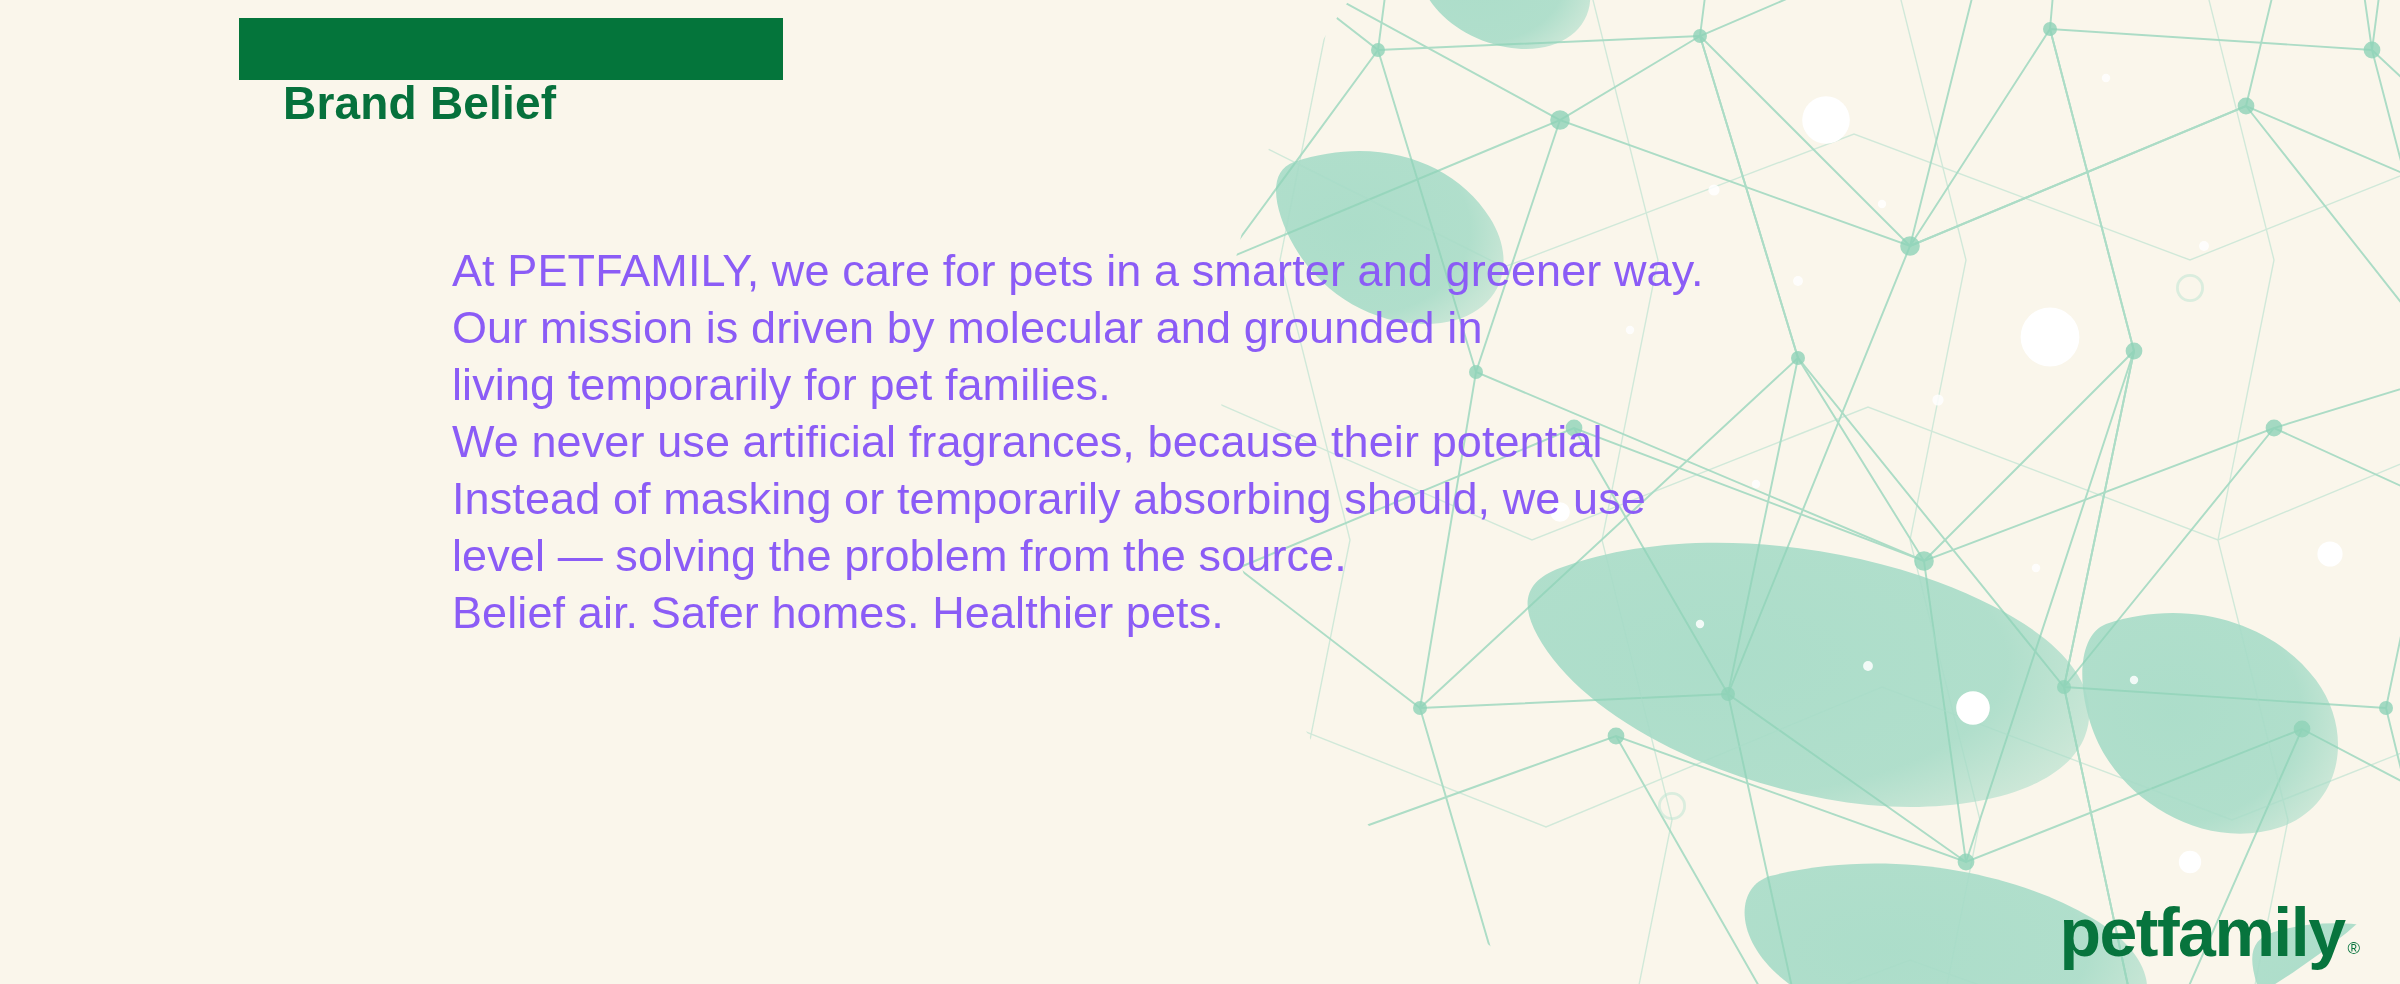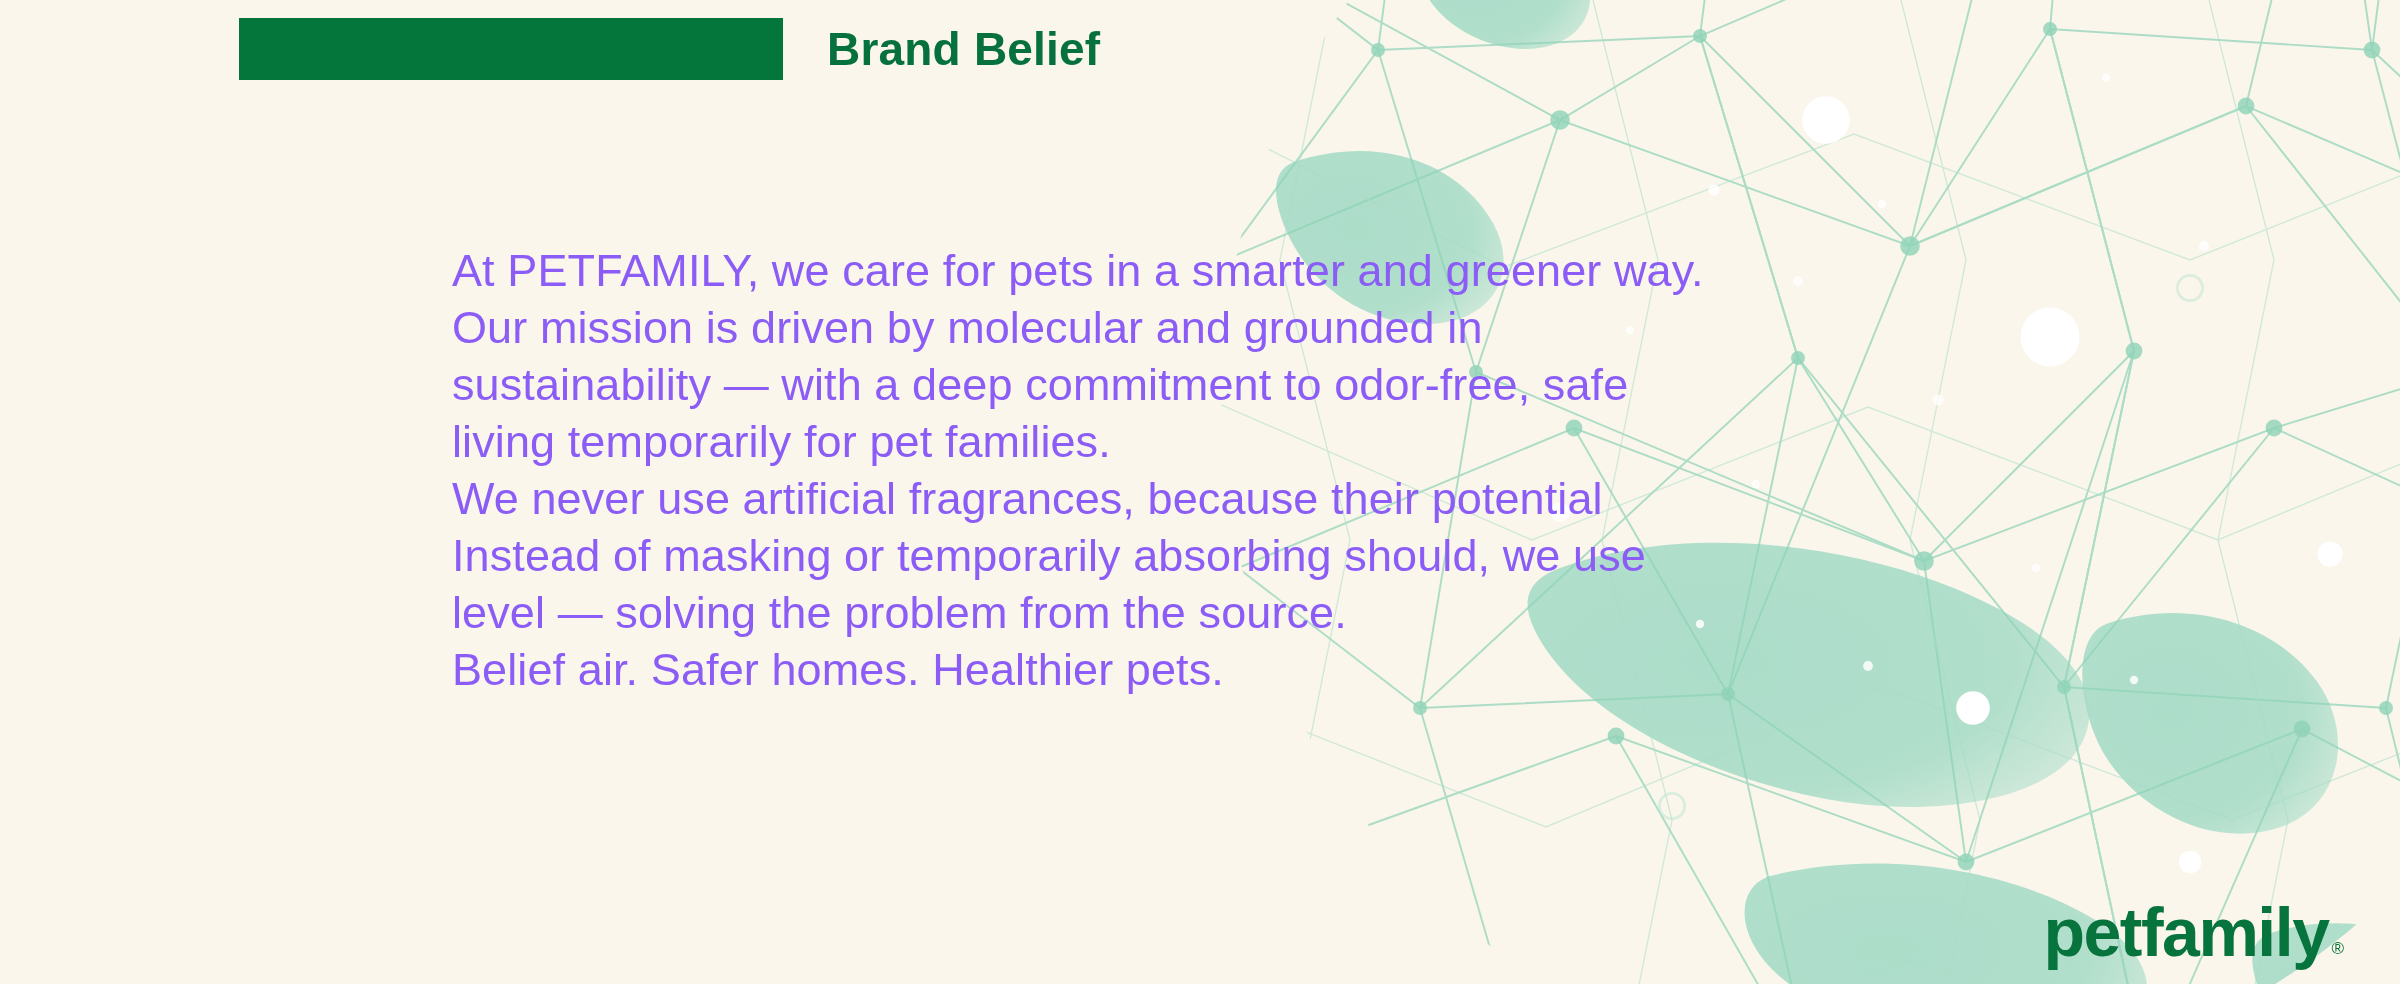--- a/index.html
+++ b/index.html
@@ -48,21 +48,22 @@
     height: 100%;
   }
 
   
   #header {
     position: absolute;
     left: 239px;
     top: 18px;
     height: 62px;
     display: flex;
-    align-items: center;
+    align-items: flex-start;
+    flex-direction: column;
   }
   #title-bar {
     width: 544px;
     height: 62px;
     background: #04753b;
     flex: none;
   }
   #page-title {
     margin-left: 44px;
     color: #06713c;
@@ -86,21 +87,21 @@
     font-weight: 300;
   }
   #body-copy p {
     margin: 0;
     white-space: pre;
   }
 
   
   #brand-logo {
     position: absolute;
-    right: 56px;
+    right: 40px;
     bottom: 18px;
     display: flex;
     align-items: flex-end;
     color: #07743d;
   }
   #logo-wordmark {
     font-size: 68px;
     font-weight: bold;
     line-height: 1;
     letter-spacing: -1.5px;
@@ -254,21 +255,20 @@
   </div>
 
   <div id="header">
     <div id="title-bar"></div>
     <div id="page-title">Brand Belief</div>
   </div>
 
   <div id="body-copy">
     <p>At PETFAMILY, we care for pets in a smarter and greener way.</p>
     <p>Our mission is driven by molecular and grounded in</p>
-    <p>sustainability — with a deep commitment to odor-free, safe</p>
     <p>living temporarily for pet families.</p>
     <p>We never use artificial fragrances, because their potential</p>
     <p>Instead of masking or temporarily absorbing should, we use</p>
     <p>level — solving the problem from the source.</p>
     <p>Belief air. Safer homes. Healthier pets.</p>
   </div>
 
   <div id="brand-logo">
     <span id="logo-wordmark">petfamily</span>
     <span id="logo-reg">®</span>

